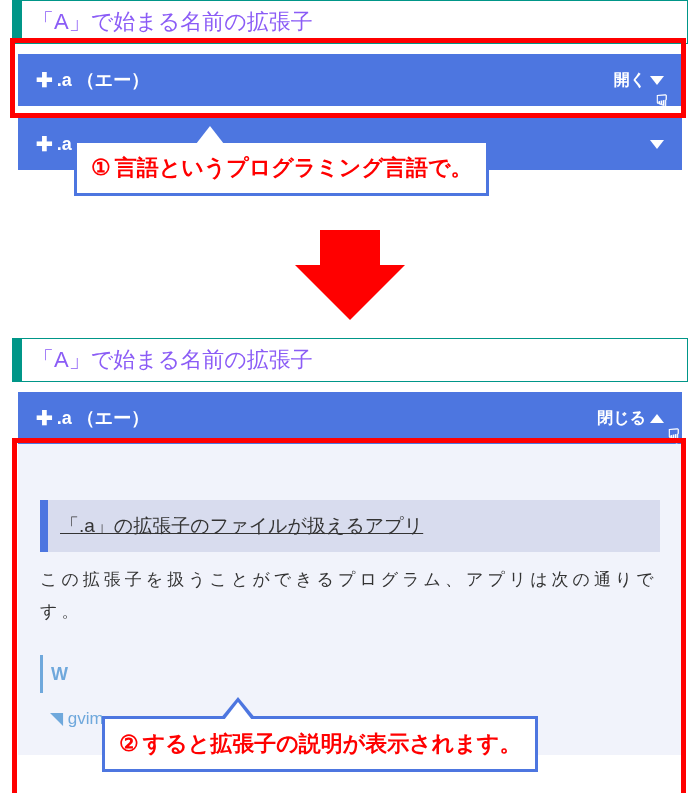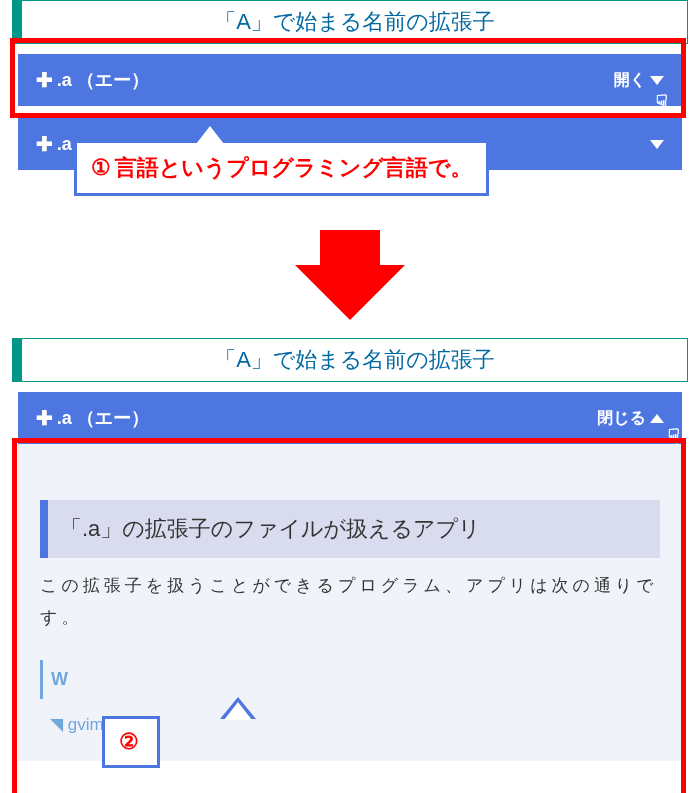--- a/index.html
+++ b/index.html
@@ -12,23 +12,22 @@
   }
   .panel {
     position: relative;
   }
   .heading {
     border: 1px solid #009688;
     border-left: 10px solid #009688;
     background: #fff;
     padding: 6px 10px;
     font-size: 22px;
-    color: #0369a1;
+    color: #8b5cf6;
     margin: 0 12px;
-    text-align: center;
   }
   .ext-bar {
     background: #4d76e0;
     color: #fff;
     margin: 10px 18px 0 18px;
     padding: 14px 18px;
     display: flex;
     justify-content: space-between;
     align-items: center;
     font-weight: bold;
@@ -116,23 +115,24 @@
     padding: 26px 22px 20px 22px;
     color: #333;
     font-size: 17px;
     line-height: 1.9;
     position: relative;
   }
   .sub-heading {
     border-left: 8px solid #4d76e0;
     background: #d8dcee;
     padding: 8px 12px;
-    font-size: 22px;
+    font-size: 19px;
     color: #333;
     margin: 30px 0 12px 0;
+    text-decoration: underline;
   }
   .sub-text {
     letter-spacing: 4px;
     margin-bottom: 26px;
   }
   .cursor {
     position: absolute;
     font-size: 20px;
   }
   .panel2-wrap { position: relative; }
@@ -216,14 +216,15 @@
     <div class="bullet-item">
       <span>◥</span>
       <span>gvim</span>
     </div>
   </div>
 
   <div class="red-box" style="left:12px; top:100px; width:674px; height:360px;"></div>
 
   <div class="callout" style="left:102px; top:378px;">
     <span class="circled">②</span>
+    <span>すると拡張子の説明が表示されます。</span>
   </div>
 </div>
 
 </body></html>

